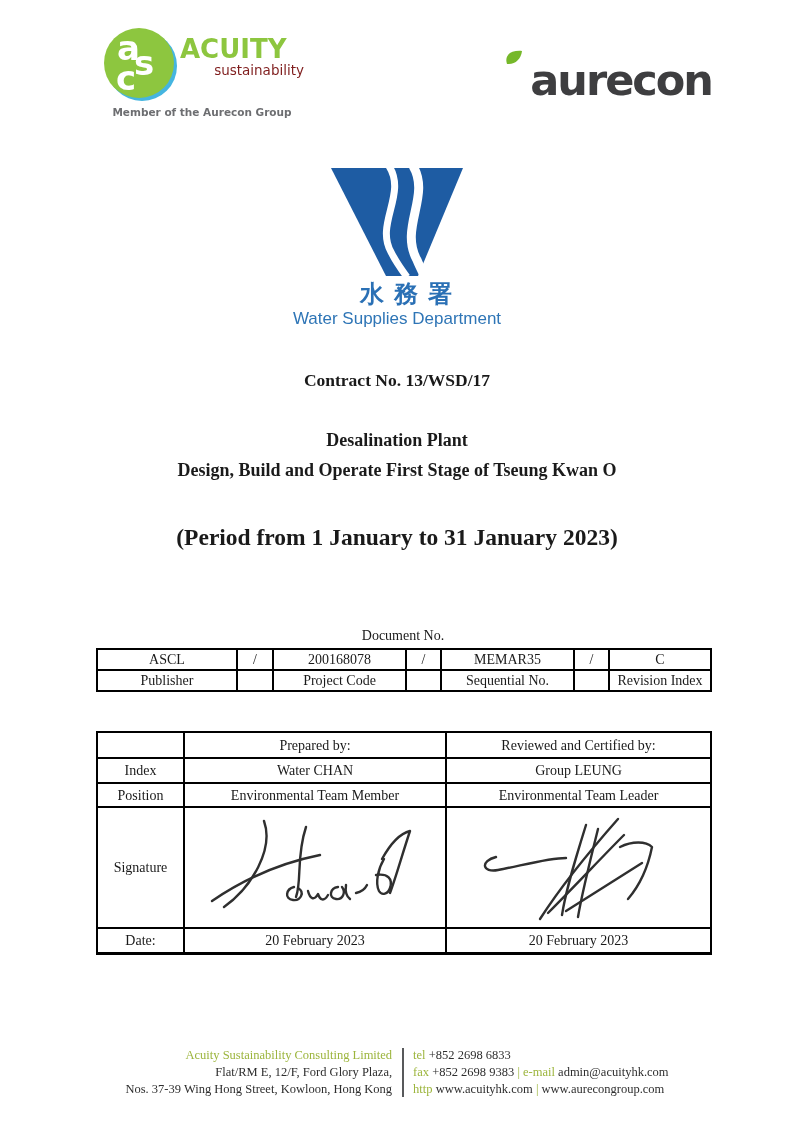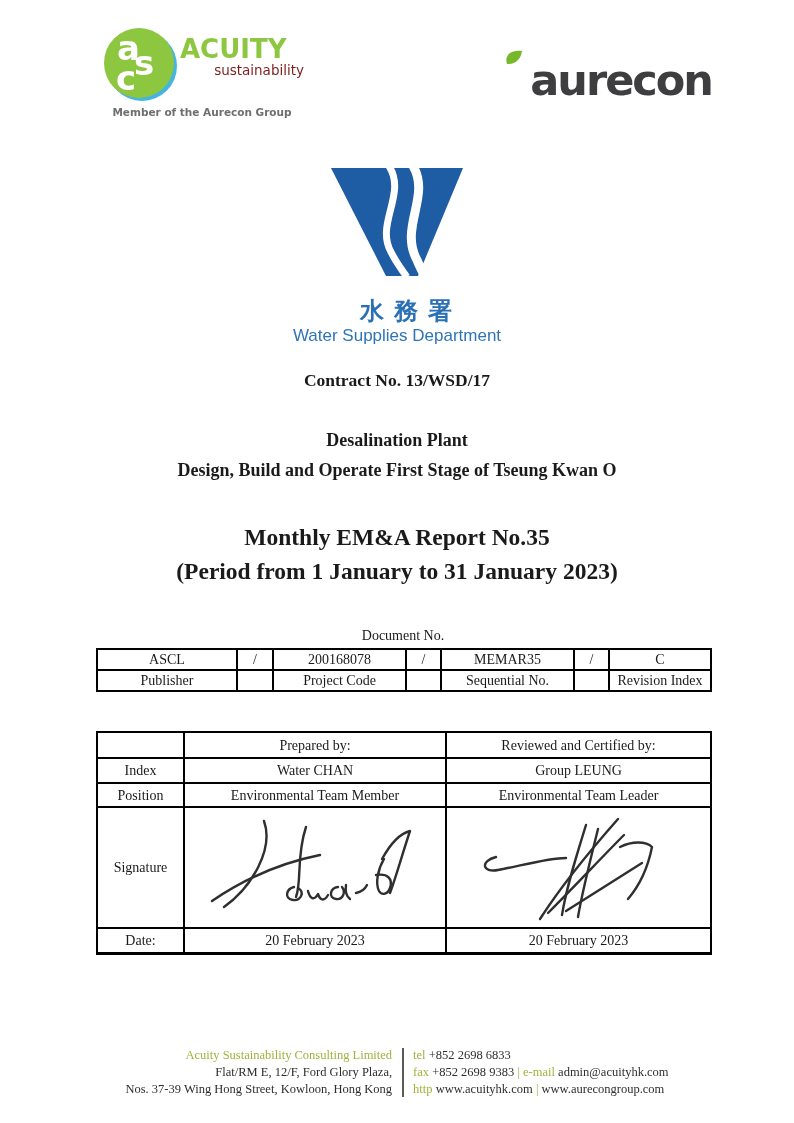--- a/index.html
+++ b/index.html
@@ -30,21 +30,21 @@
 
   .aurecon{top:30px;right:82px;width:222px;height:62px;margin-top:19px;}
   .aurecon-word{font-family:"DejaVu Sans",sans-serif;font-weight:bold;font-size:43px;
     color:#3e3e40;letter-spacing:-2px;line-height:62px;display:block;text-align:right;}
   .aurecon-leaf{position:absolute;left:14px;top:0px;width:20px;height:17px;}
 
   
   .wsd{top:166px;left:0;right:0;text-align:center;}
   .wsd-mark{display:block;margin:0 auto;}
   .wsd-cn{font-family:"DejaVu Sans",sans-serif;font-size:24px;font-weight:bold;
-    color:#2a70b5;letter-spacing:10px;padding-left:28px;margin-top:19px;line-height:28px;}
+    color:#2a70b5;letter-spacing:10px;padding-left:28px;margin-top:2px;line-height:28px;}
   .wsd-en{font-family:"Liberation Sans",sans-serif;font-size:17px;color:#2e75b6;
     line-height:20px;margin-top:1px;}
 
   
   .contract-no{top:370px;font-weight:bold;font-size:17.5px;}
   .project-title{top:425px;font-weight:bold;font-size:18px;line-height:30px;}
   .report-title{top:520px;font-weight:bold;font-size:23.5px;line-height:34px;}
 
   
   .doc-caption{top:628px;left:96px;width:614px;text-align:center;font-size:14px;}
@@ -111,21 +111,20 @@
   </div>
 
   <div class="abs centerband contract-no">Contract No. 13/WSD/17</div>
 
   <div class="abs centerband project-title">
     <div>Desalination Plant</div>
     <div>Design, Build and Operate First Stage of Tseung Kwan O</div>
   </div>
 
   <div class="abs centerband report-title">
-    <div>Monthly EM&amp;A Report No.35</div>
     <div>(Period from 1 January to 31 January 2023)</div>
   </div>
 
   <div class="abs doc-caption">Document No.</div>
 
   <table class="abs doc-table">
     <colgroup>
       <col style="width:140px">
         <col style="width:36px">
         <col style="width:133px">

